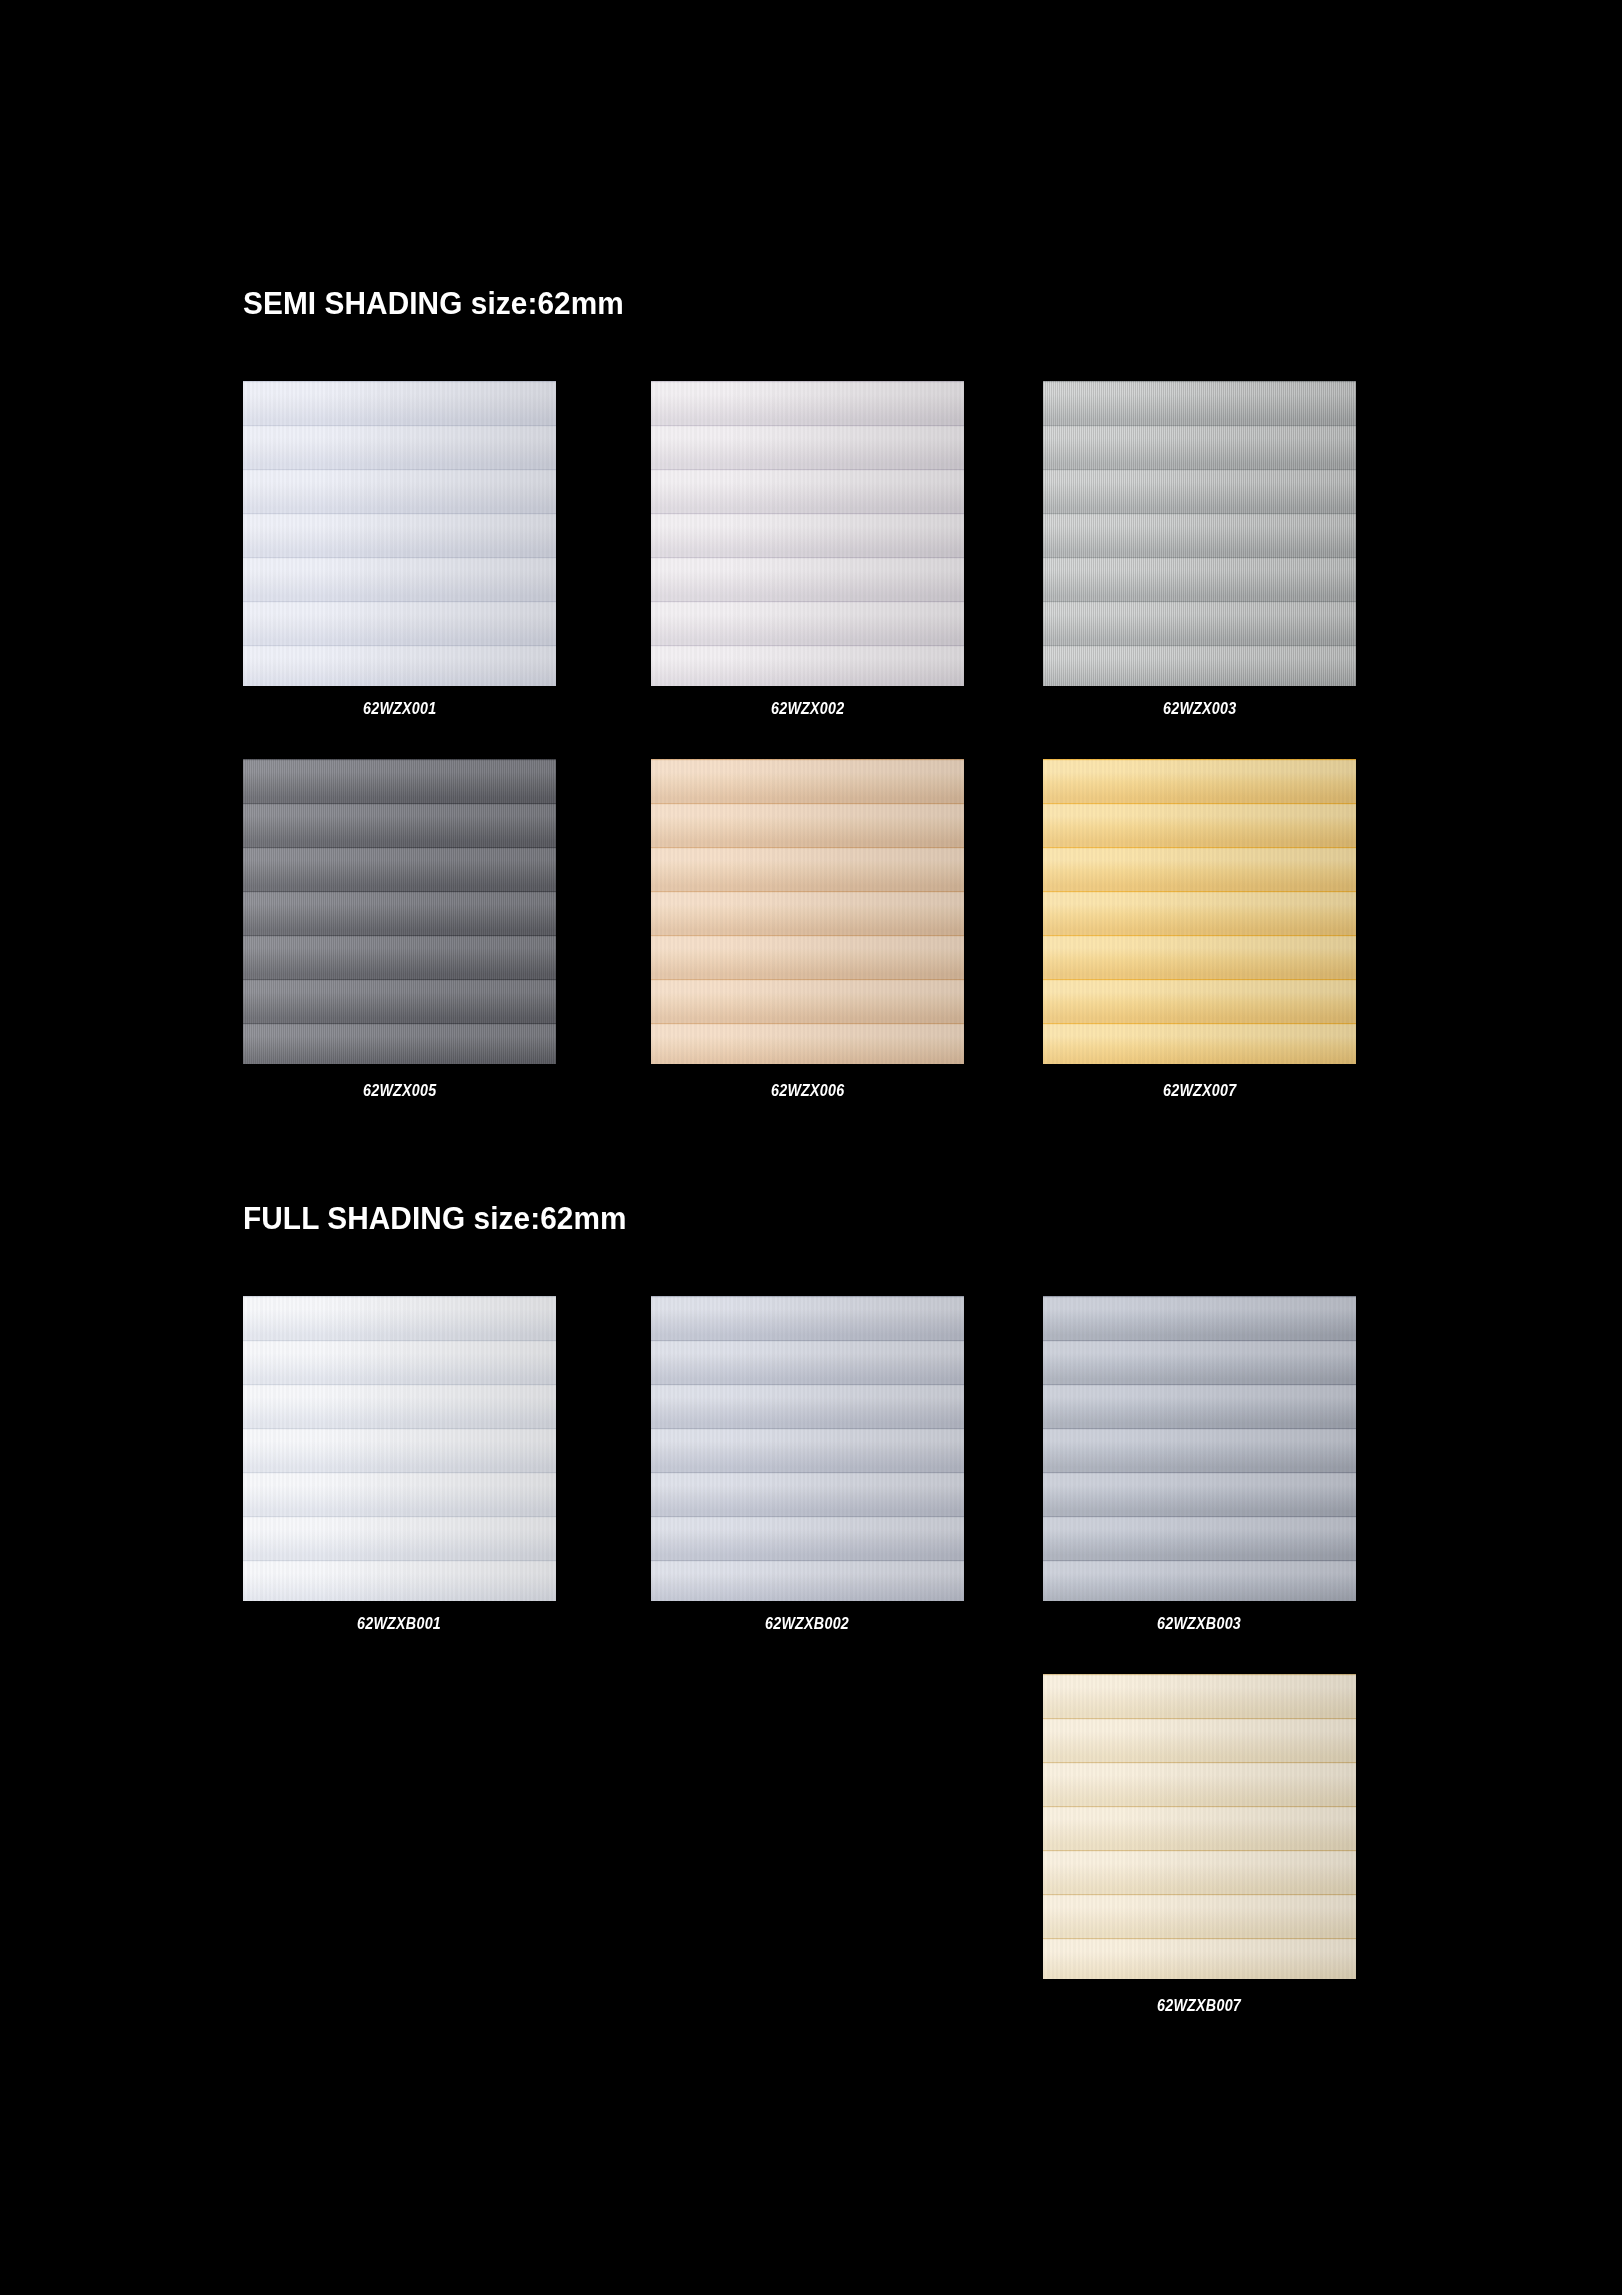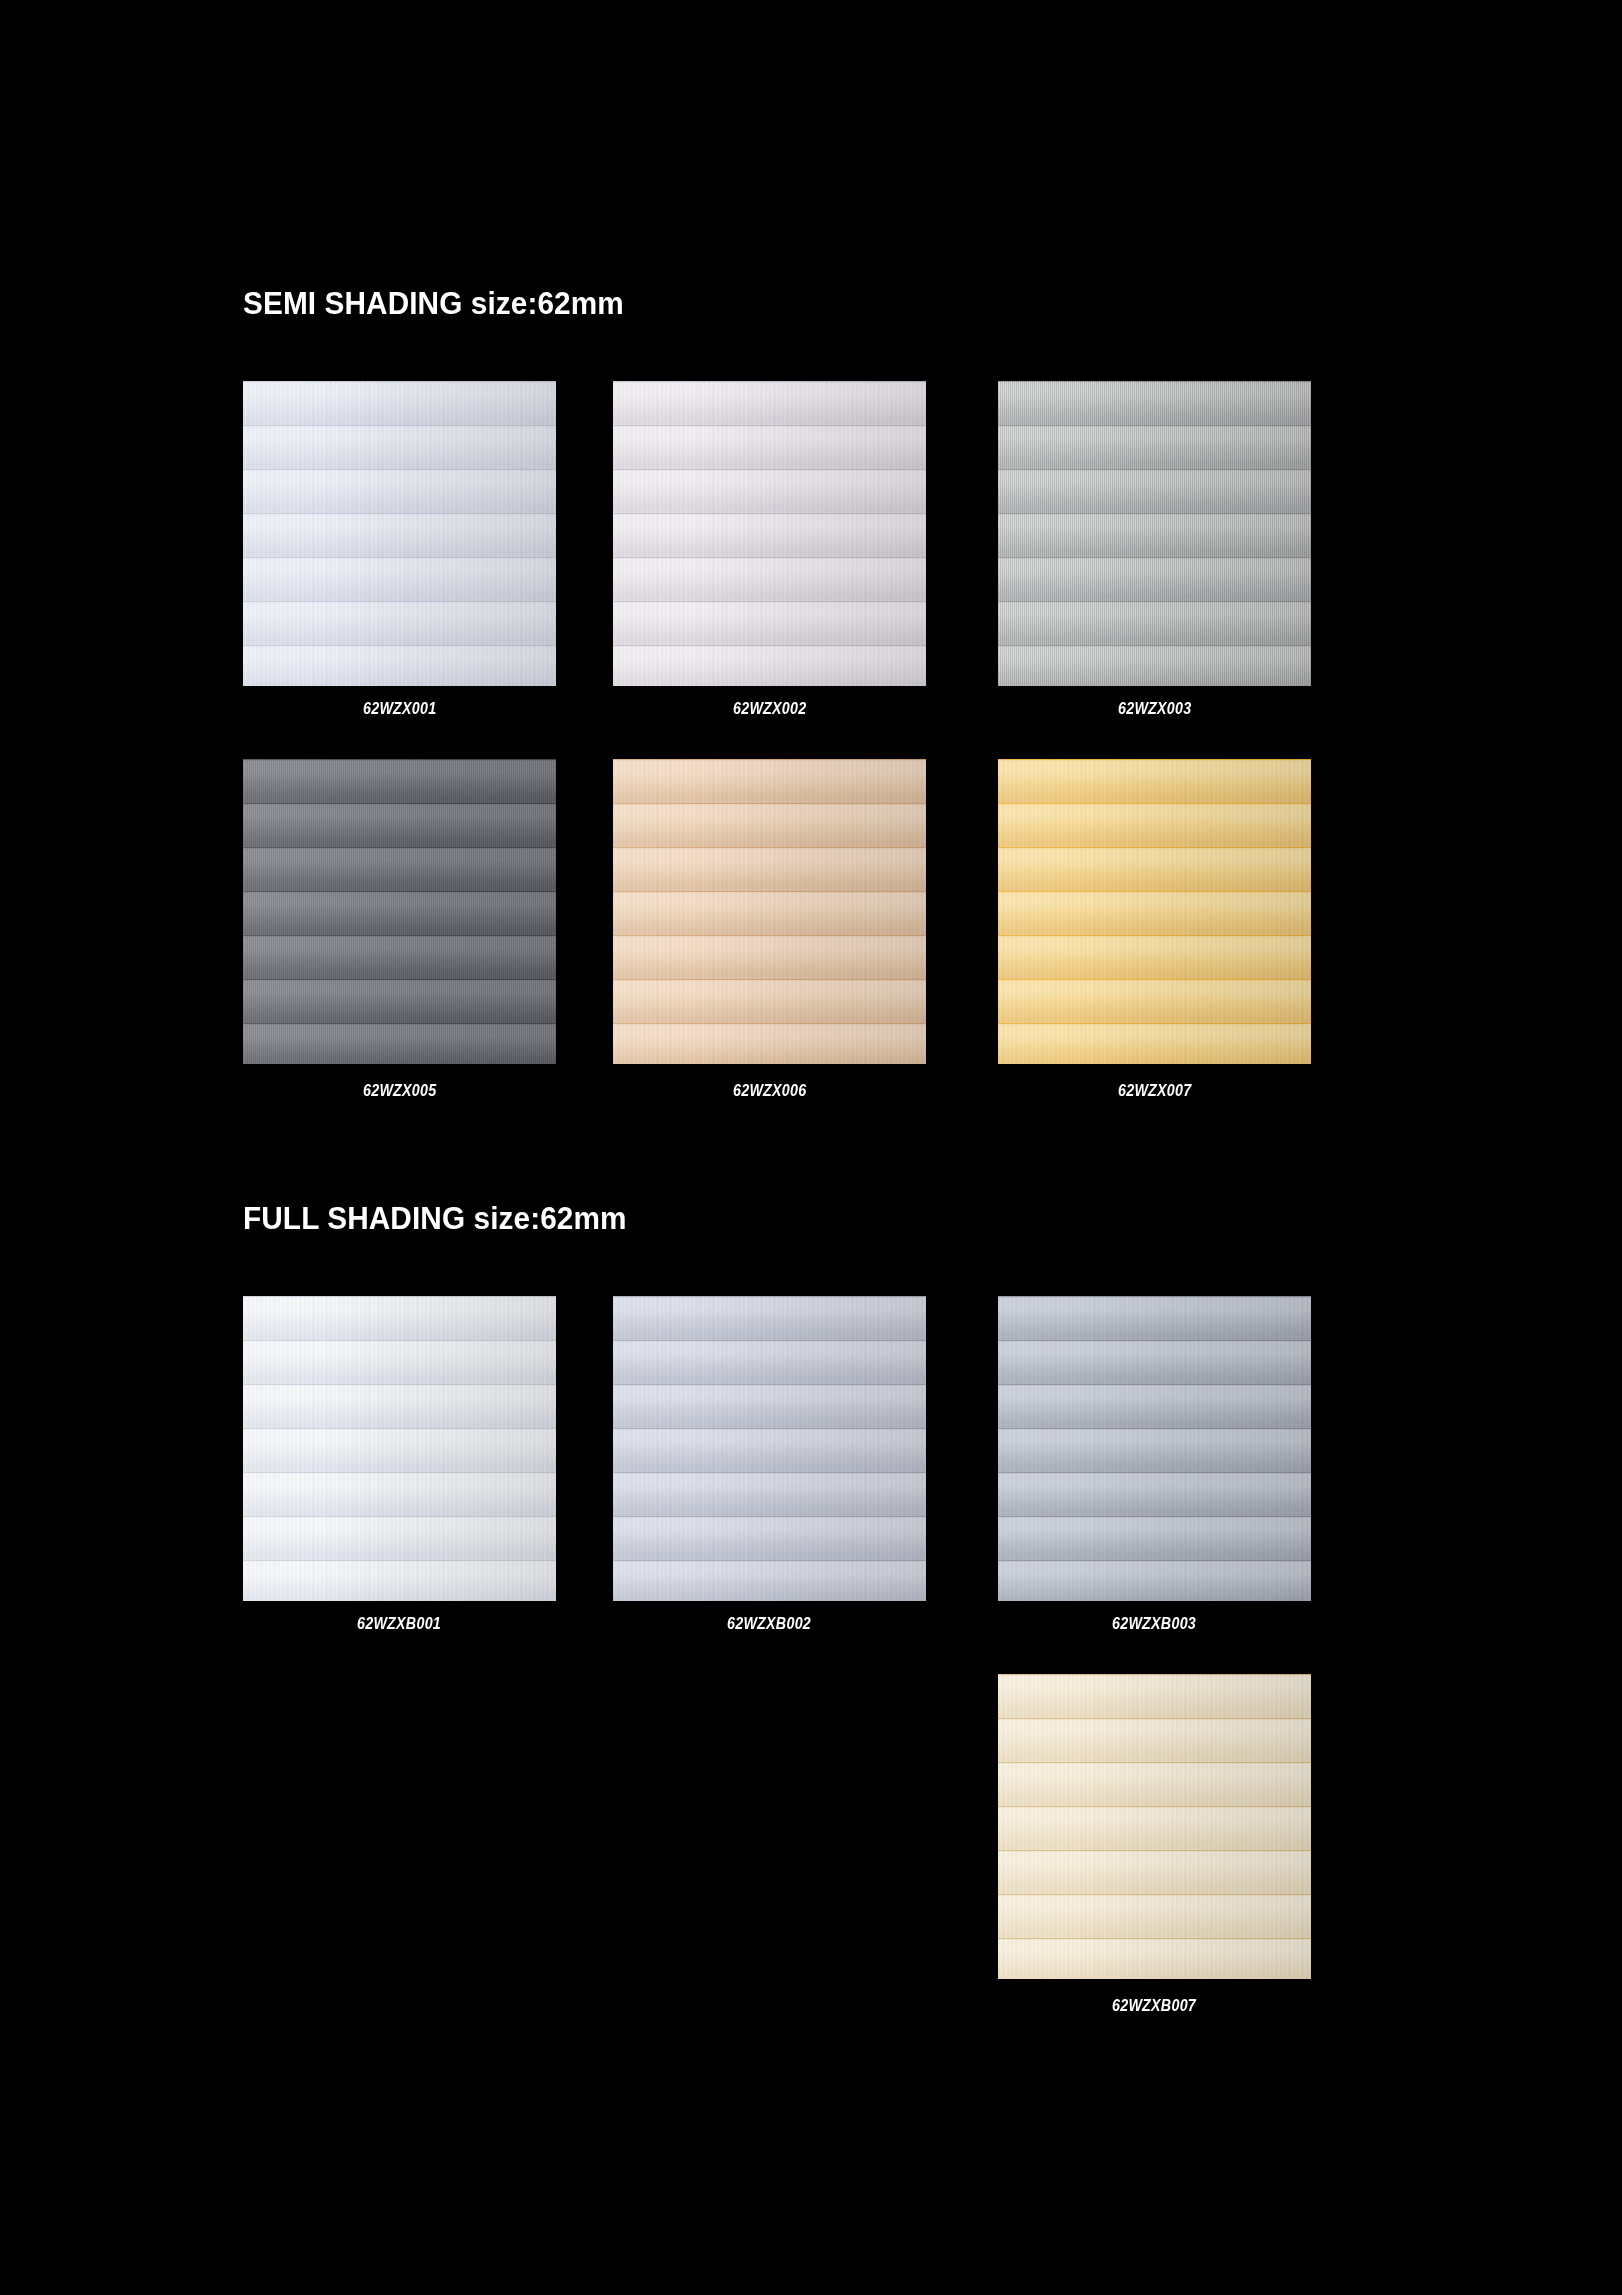--- a/index.html
+++ b/index.html
@@ -47,22 +47,22 @@
   .swatch-row{
     position:relative;
     height:378px;
   }
   .cell{
     position:absolute;
     top:0;
     width:322px;
   }
   .cell.c0{left:0px;}
-  .cell.c1{left:370px;text-decoration:underline;}
-  .cell.c2{left:755px;}
+  .cell.c1{left:408px;text-decoration:underline;}
+  .cell.c2{left:800px;}
 
   .swatch{
     position:relative;
     width:313px;height:305px;
     overflow:hidden;
     background:#cccccc;
   }
 
   
   .swatch .pleats{

